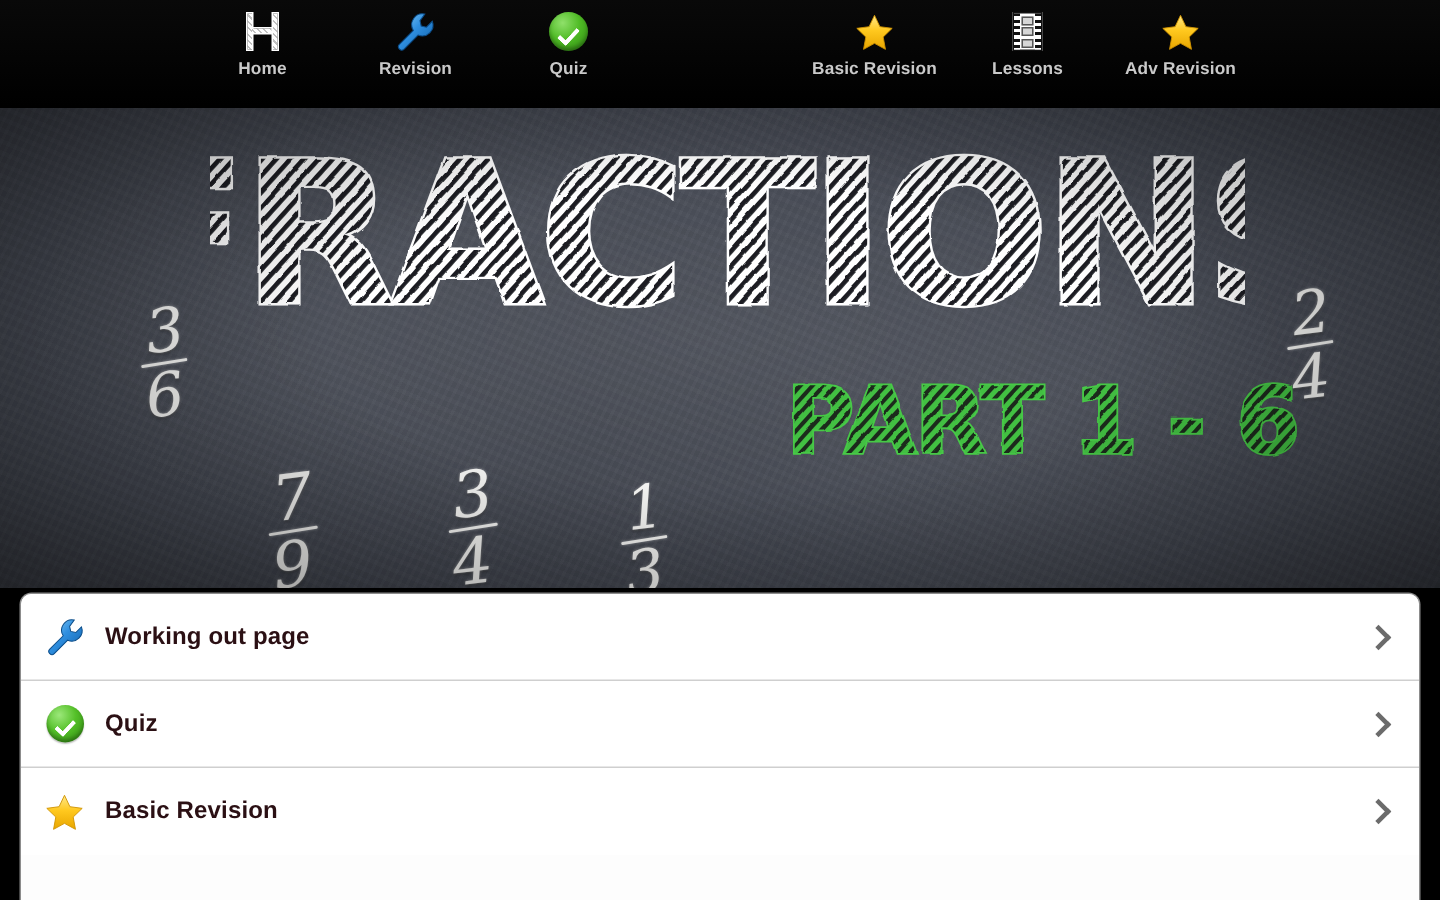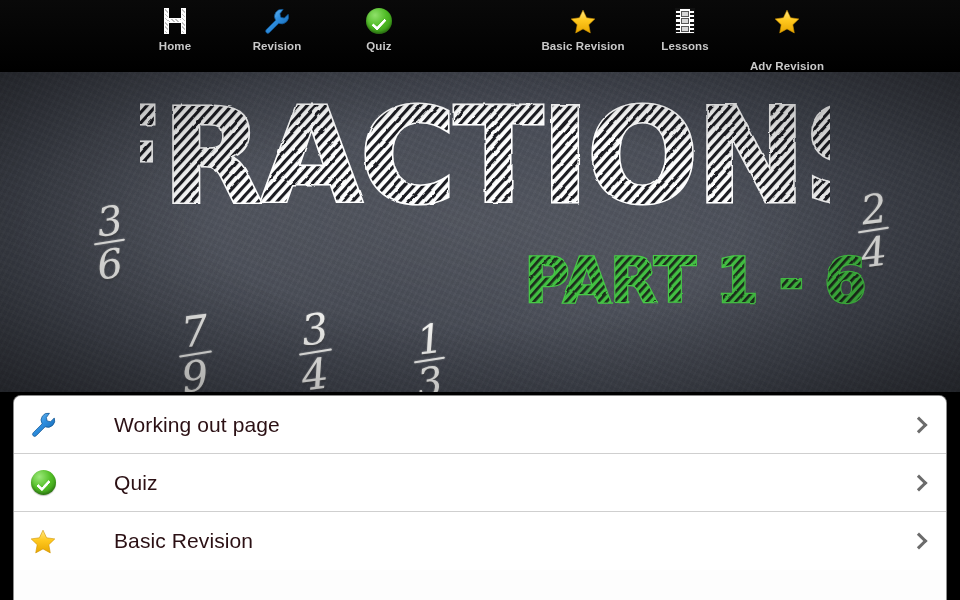--- a/index.html
+++ b/index.html
@@ -148,23 +148,22 @@
     position:relative; height:58px; display:flex; align-items:center;
     padding:0 18px 0 14px; background:#fff;
     border-bottom:1px solid #cfcfcf;
   }
   .row:last-child{ border-bottom:none; }
   .row .ricon{
     width:30px; height:30px; display:flex; align-items:center; justify-content:center;
     margin-right:12px; flex:0 0 30px;
   }
   .row .rlabel{
-    font-size:21px; font-weight:normal; color:#2b1014; letter-spacing:.1px;
+    font-size:16px; font-weight:bold; color:#2b1014; letter-spacing:.1px;
     flex:1 1 auto;
-    margin-left:44px;
   }
   .row .chev{
     width:18px;height:18px; flex:0 0 18px; position:relative;
   }
   .row .chev:after{
     content:""; position:absolute; left:3px; top:3px; width:9px; height:9px;
     border-top:3.4px solid #6b6b6b; border-right:3.4px solid #6b6b6b;
     transform:rotate(45deg);
   }
   
@@ -250,21 +249,21 @@
       <div class="tab" style="left: 634px;">
         <span class="ico">
           <span class="ico-film">
             <i></i>
             <i></i>
             <i></i>
           </span>
         </span>
         <span class="lbl">Lessons</span>
       </div>
-      <div class="tab" style="left: 736px; justify-content: space-between;">
+      <div class="tab" style="left: 736px;">
         <span class="ico">
           <span class="ico-star"><svg viewBox="0 0 28 27" width="28" height="27">
               <defs>
                 <linearGradient id="sgtab" x1="0" y1="0" x2="0" y2="1">
                   <stop offset="0" stop-color="#ffe98a"></stop>
                   <stop offset="0.45" stop-color="#ffc81e"></stop>
                   <stop offset="1" stop-color="#e8a600"></stop>
                 </linearGradient>
               </defs>
               <path d="M14 2.2l3.6 7.6 8.2 1.1-6 5.8 1.5 8.2L14 20.9 6.7 24.9l1.5-8.2-6-5.8 8.2-1.1z" fill="url(#sgtab)" stroke="#cf9200" stroke-width="0.6"></path>

